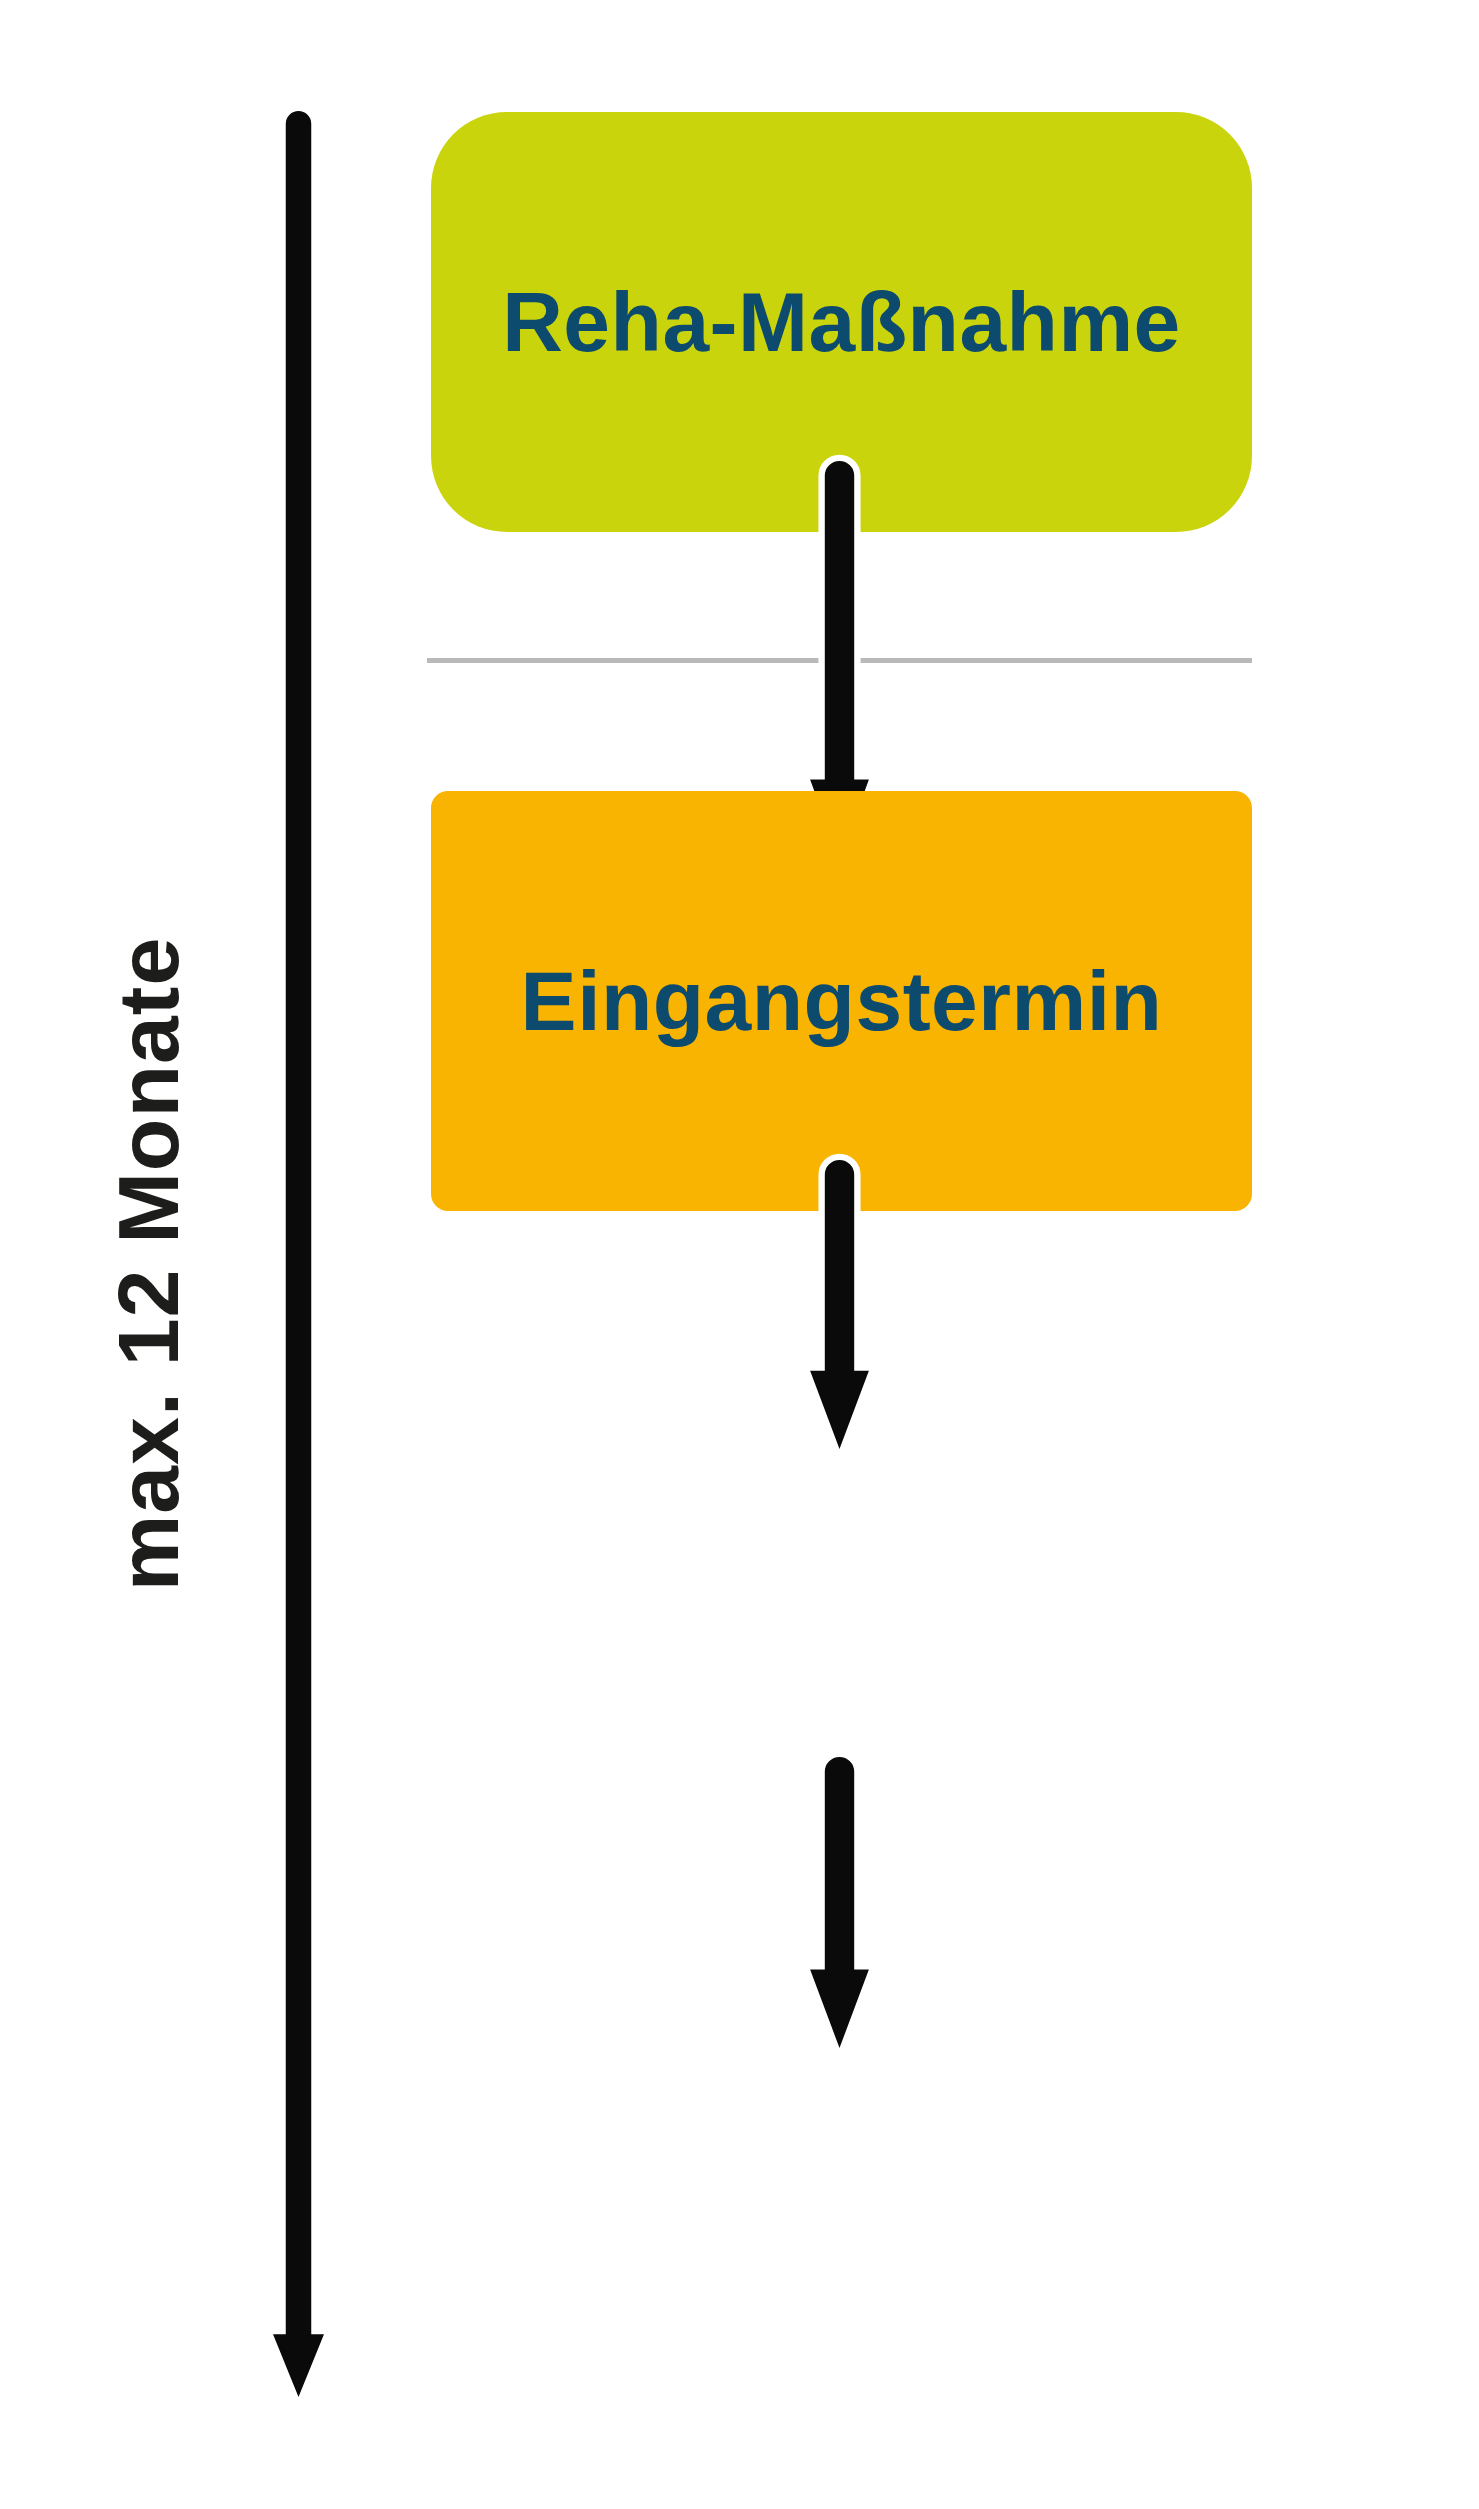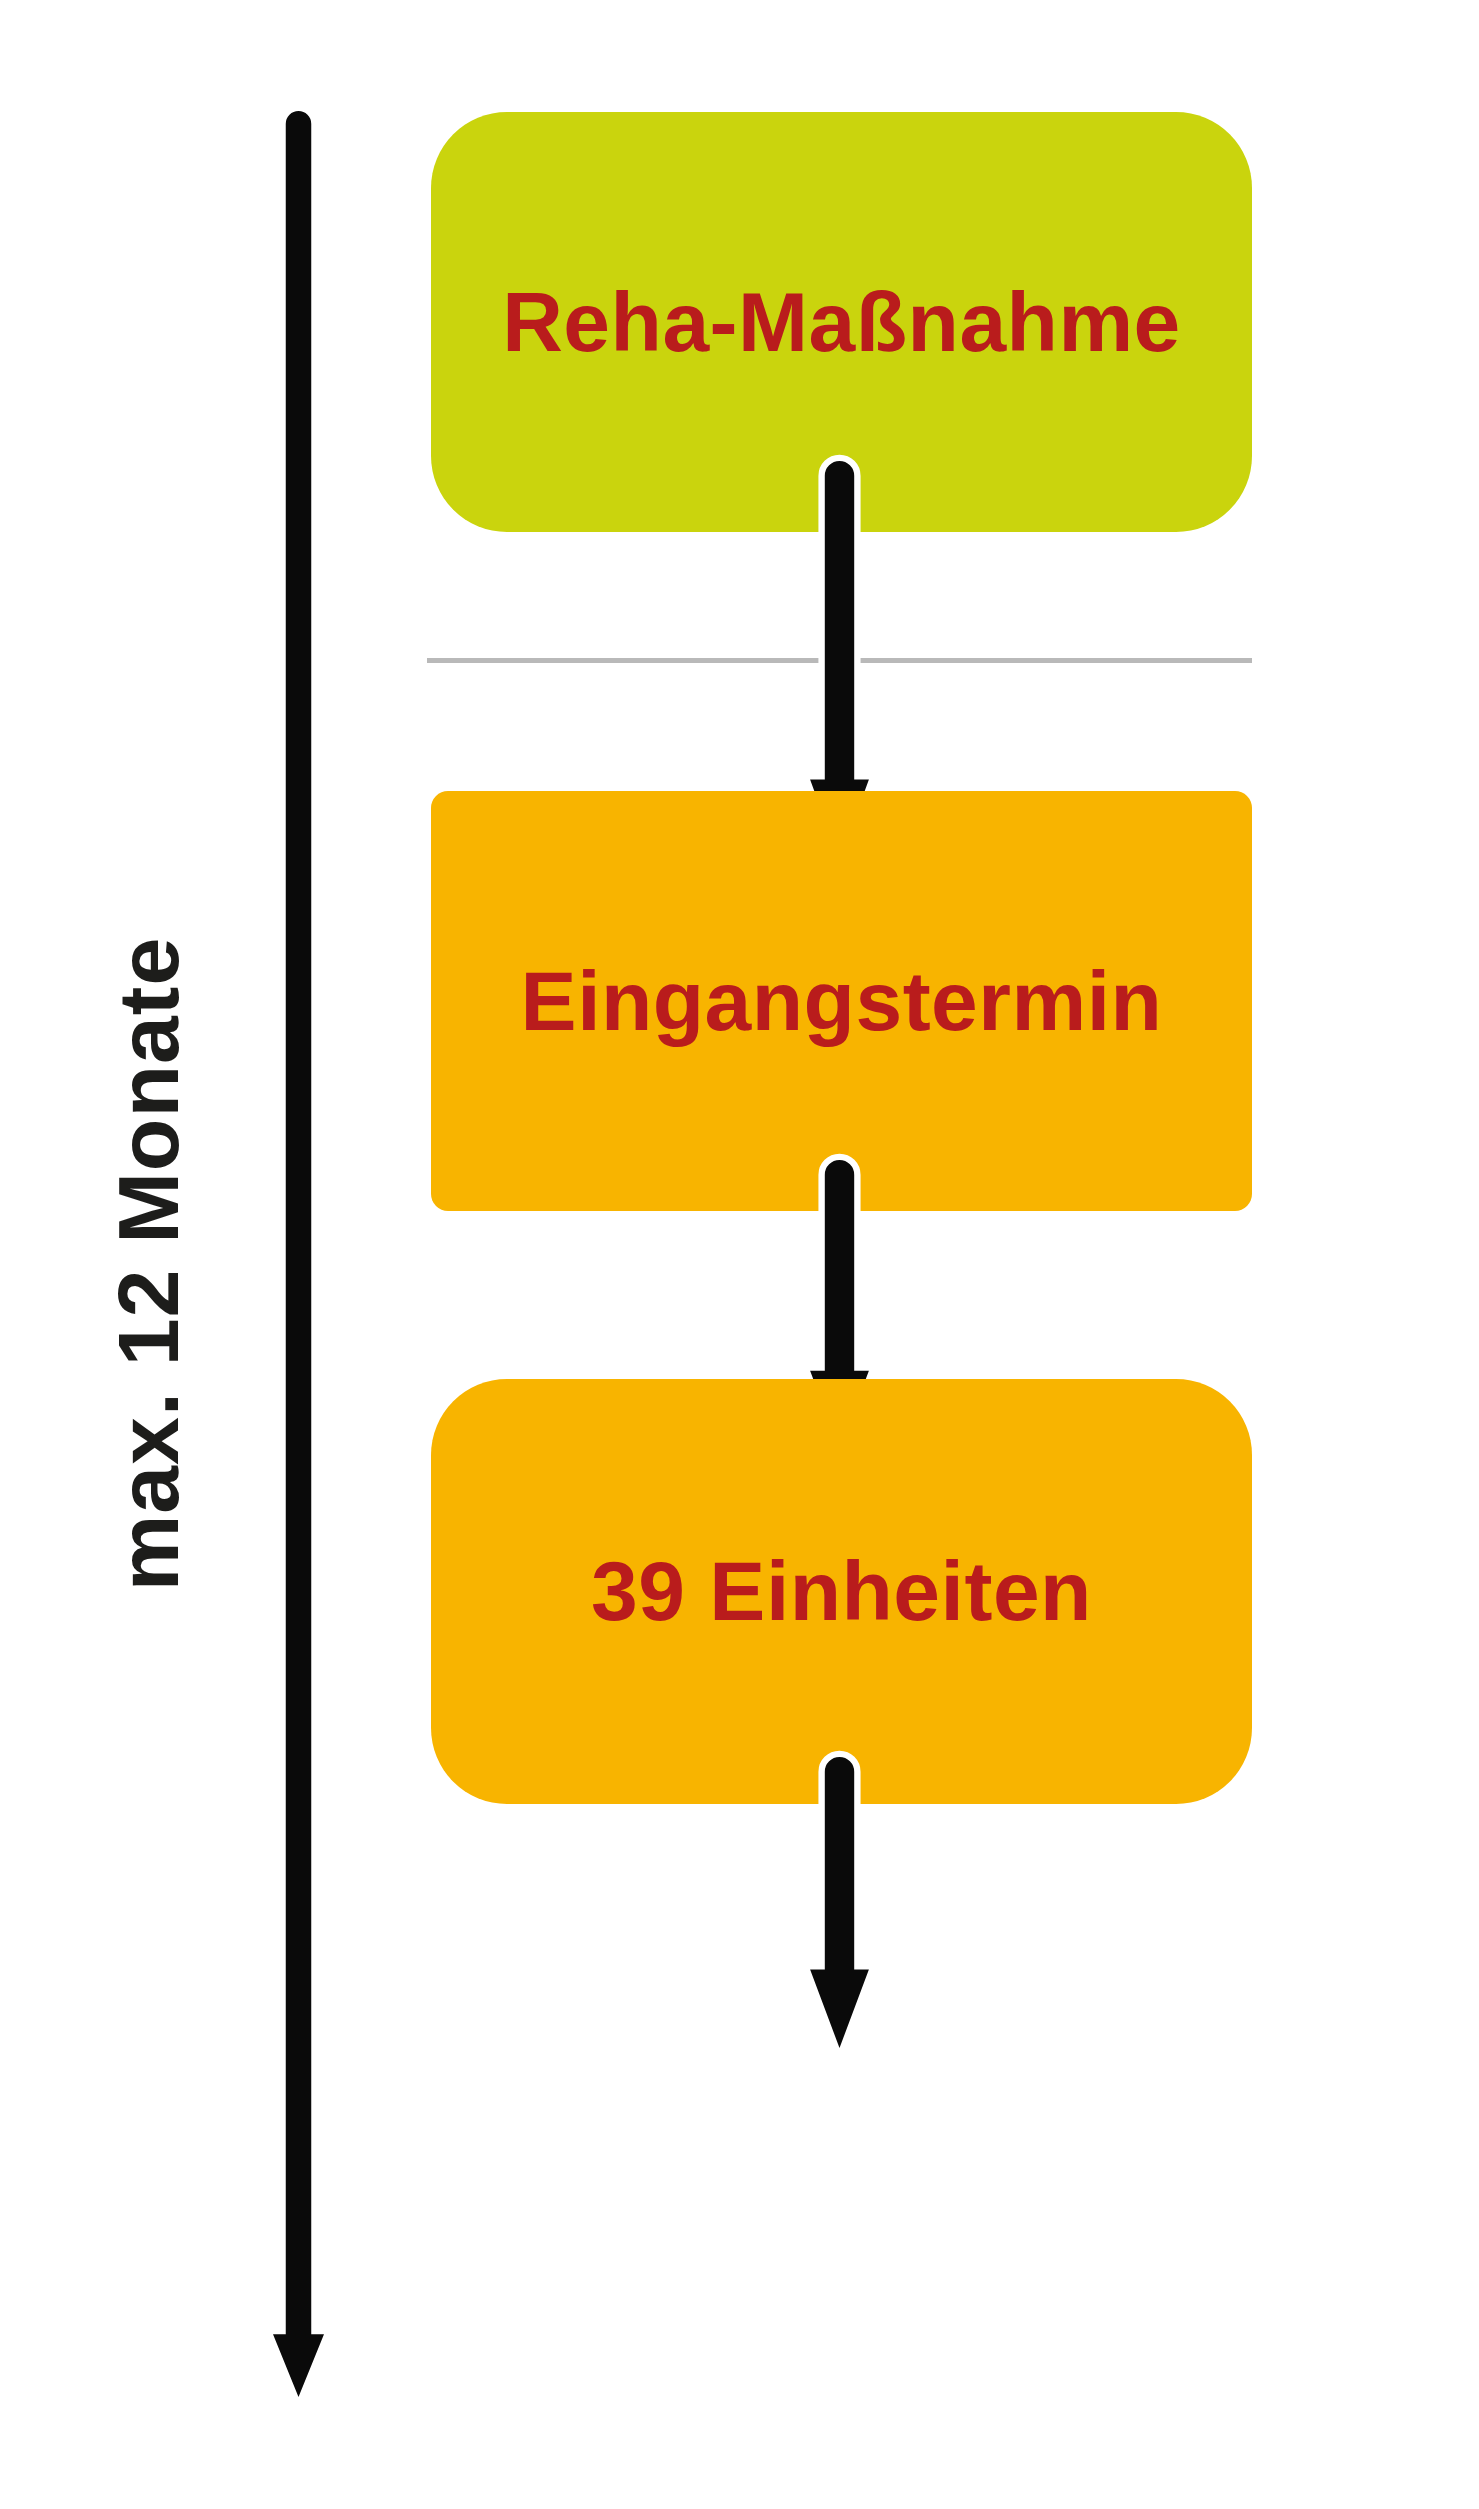--- a/index.html
+++ b/index.html
@@ -51,21 +51,21 @@
     left: 431px;
     width: 821px;
     height: 420px;
     border-radius: 76px;
     display: flex;
     align-items: center;
     justify-content: center;
     text-align: center;
     font-size: 84px;
     font-weight: 600;
-    color: #b91c1c;
+    color: #0c4a6e;
     letter-spacing: 0.5px;
   }
   .node-1 { top: 112px; }
   .node-2 { top: 791px; border-radius: 17px; }
   .node-3 { top: 1379px; height: 425px; }
   .node-4 { top: 1975px; height: 420px; }
 
   
   .flow-arrow {
     position: absolute;
@@ -110,23 +110,20 @@
 
   <div class="node node-2" style="background: rgb(248, 180, 0);">
     <span>Eingangstermin</span>
   </div>
 
   <svg class="flow-arrow flow-arrow-2" viewBox="0 0 72 295" xmlns="http://www.w3.org/2000/svg" aria-hidden="true">
     <path class="arrow-outline" d="M21,15 A15,15 0 0 1 51,15 L51,215 L66,215 L36,295 L6,215 L21,215 Z"></path>
     <path class="arrow-body" d="M21,15 A15,15 0 0 1 51,15 L51,215 L66,215 L36,295 L6,215 L21,215 Z"></path>
   </svg>
 
-  <div class="node node-3" style="background: rgb(248, 180, 0);">
-    <span>39 Einheiten</span>
-  </div>
 
   <svg class="flow-arrow flow-arrow-3" viewBox="0 0 72 297" xmlns="http://www.w3.org/2000/svg" aria-hidden="true">
     <path class="arrow-outline" d="M21,15 A15,15 0 0 1 51,15 L51,217 L66,217 L36,297 L6,217 L21,217 Z"></path>
     <path class="arrow-body" d="M21,15 A15,15 0 0 1 51,15 L51,217 L66,217 L36,297 L6,217 L21,217 Z"></path>
   </svg>
 
 
 </div>
 
 

